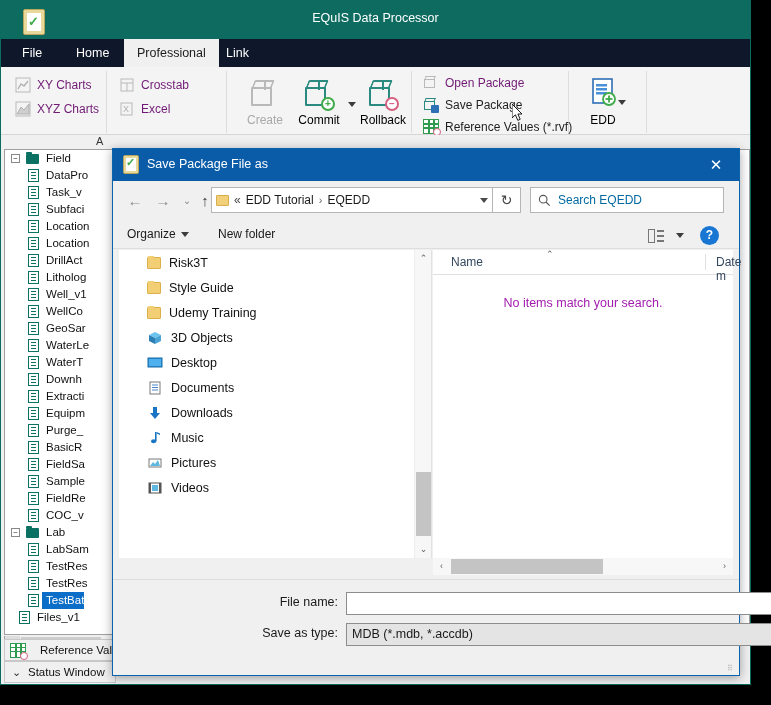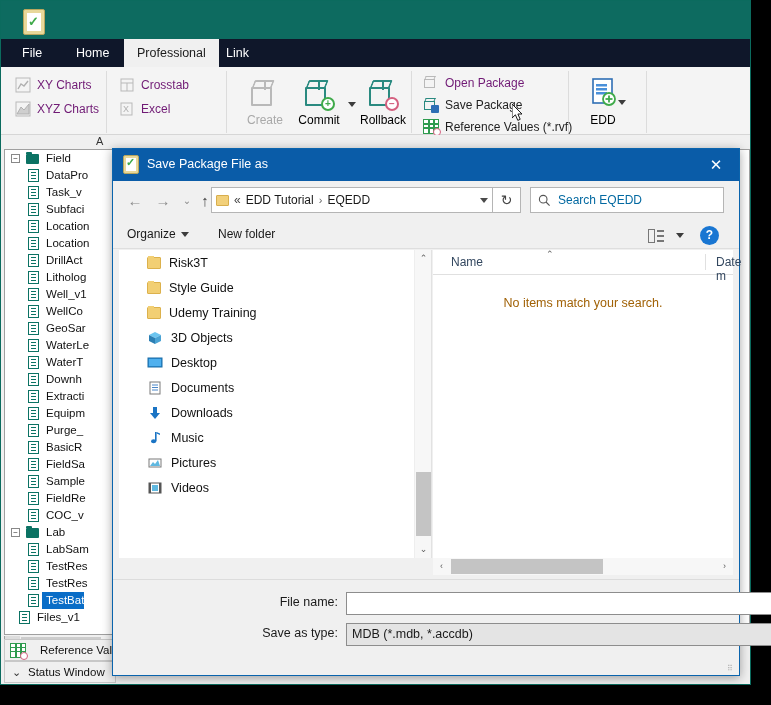--- a/index.html
+++ b/index.html
@@ -321,21 +321,21 @@
   }
   #col-head {
     position:absolute; left:0; top:0; right:0; height:25px;
     border-bottom:1px solid #e0e0e0; font-size:12px; color:#33475f;
   }
   #col-head .ch { position:absolute; top:5px; }
   #col-head .divider { position:absolute; top:4px; width:1px; height:16px; background:#e0e0e0; }
   #sort-caret { position:absolute; left:113px; top:-1px; font-size:9px; color:#5a5a5a; }
   #empty-msg {
     position:absolute; left:0; right:0; top:46px; text-align:center;
-    font-size:12.5px; color:#a16207;
+    font-size:12.5px; color:#a21caf;
   }
 
   #hscroll {
     position:absolute; left:320px; top:409px; right:6px; height:17px;
     background:#f7f7f7;
   }
   #hscroll .ar { position:absolute; top:0; width:17px; height:17px;
     text-align:center; font-size:9px; line-height:17px; color:#5a5a5a; }
   #hscroll .ar.l { left:0; } #hscroll .ar.r { right:0; }
   #hscroll .th { position:absolute; left:18px; top:1px; width:152px; height:15px; background:#c4c4c4; }
@@ -365,20 +365,21 @@
     z-index:50; pointer-events:none;
   }
 </style>
 </head>
 <body>
 
 <div id="app-window">
 
   <div id="titlebar">
     <div id="app-icon"></div>
+    <div id="app-title">EQuIS Data Processor</div>
   </div>
 
   <div id="tabstrip">
     <div class="tab" style="left:8px;">File</div>
     <div class="tab" style="left:62px;">Home</div>
     <div class="tab active" style="left:123px;">Professional</div>
     <div class="tab" style="left:212px;">Link</div>
   </div>
 
   <div id="ribbon">

